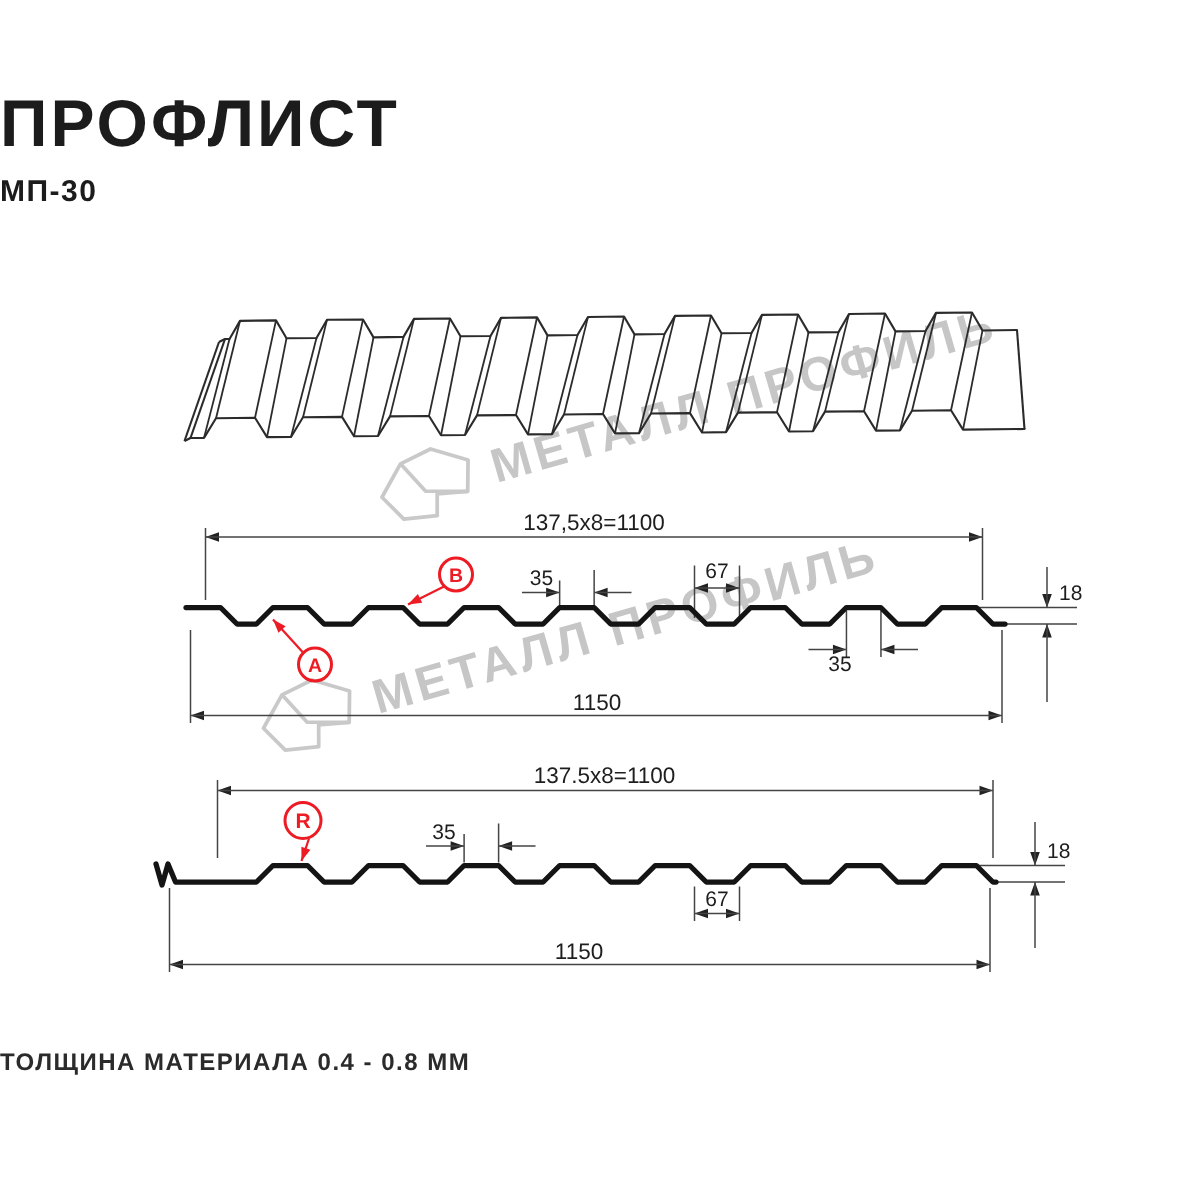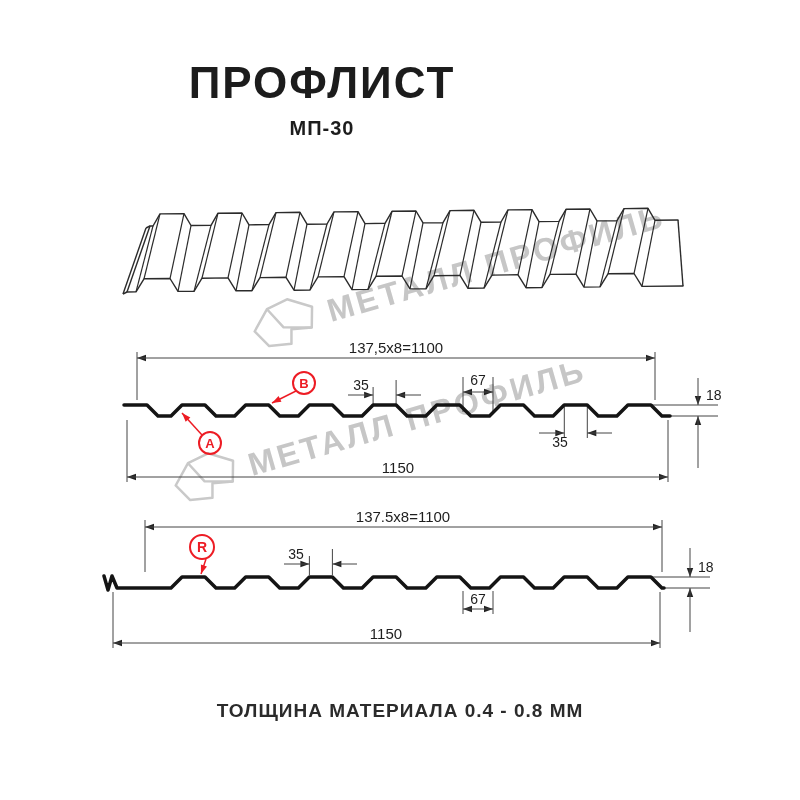--- a/index.html
+++ b/index.html
@@ -1,22 +1,22 @@
 <!DOCTYPE html>
 <html><head>
 <meta charset="utf-8">
 <style>
   html,body{margin:0;padding:0;background:#fff;}
   body{width:800px;height:800px;position:relative;overflow:hidden;
        font-family:"Liberation Sans","DejaVu Sans",sans-serif;}
-  .header{position:absolute;left:0;top:58px;width:644px;text-align:center;}
+  .header{position:absolute;left:0;top:58px;width:644px;}
   .title{font-size:44px;font-weight:800;letter-spacing:2px;color:#1c1c1c;}
   .subtitle{margin-top:9px;font-size:20px;font-weight:600;letter-spacing:1px;color:#1c1c1c;}
-  .footer{position:absolute;left:0;top:700px;width:800px;text-align:center;
-          font-size:19px;font-weight:600;letter-spacing:1px;color:#2b2b2b;}
+  .footer{position:absolute;left:0;top:700px;width:800px;text-align:left;
+          font-size:16px;font-weight:600;letter-spacing:1px;color:#2b2b2b;}
   .watermark{position:absolute;display:flex;align-items:center;gap:10px;
              transform:rotate(-16deg);transform-origin:left center;
              color:#c6c6c6;font-weight:700;font-size:32px;letter-spacing:3px;
              white-space:nowrap;z-index:1;}
   .wm-logo{flex:0 0 auto;}
   svg.draw{position:absolute;z-index:2;overflow:visible;}
   text.dimtxt{font-family:"Liberation Sans",sans-serif;font-size:14px;fill:#1e1e1e;}
   text.dimtxt-lg{font-family:"Liberation Sans",sans-serif;font-size:15px;fill:#1e1e1e;}
   text.redtxt{font-family:"Liberation Sans",sans-serif;font-size:13px;font-weight:700;}
 </style>

